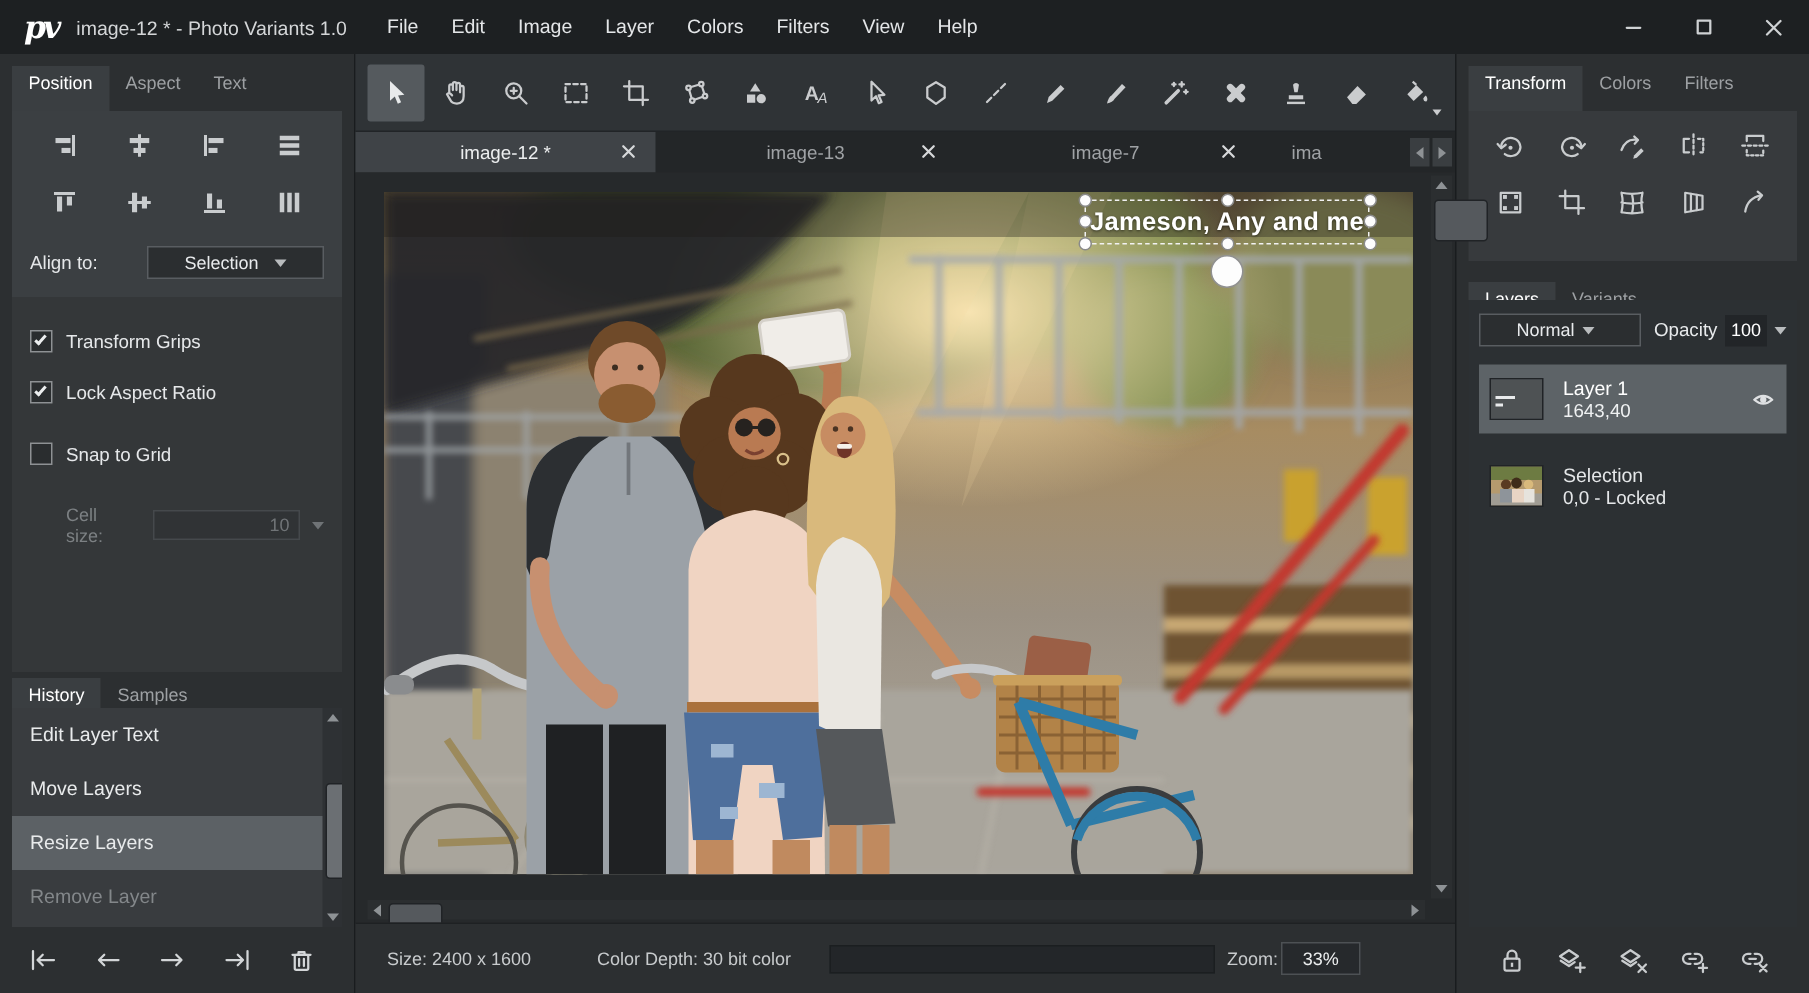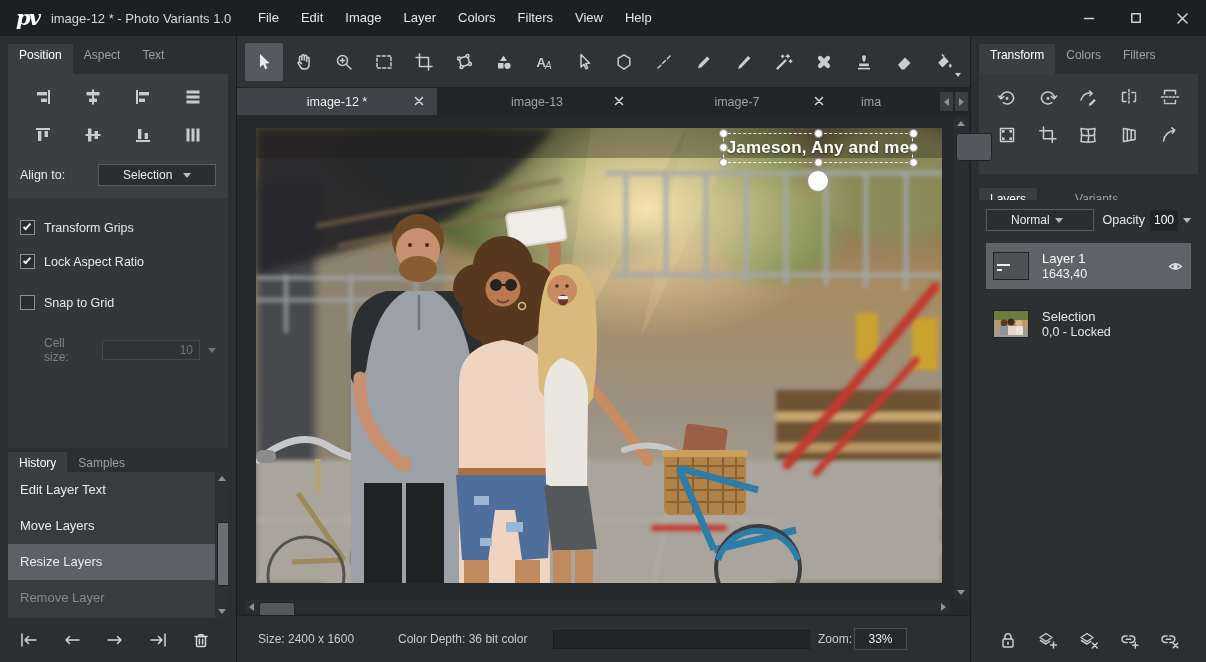--- a/index.html
+++ b/index.html
@@ -105,21 +105,21 @@
   .status-bar{position:relative;height:47px;background:#2c2f31;border-top:1px solid #1e2123;font-size:12px;color:#c8cbcd;}
   .st{position:absolute;top:50%;transform:translateY(-50%);}
   .progress{position:absolute;left:316px;top:14px;width:257px;height:19px;background:#232629;border:1px solid #1b1e20;}
   .zoom-box{position:absolute;left:617px;top:12px;width:53px;height:22px;background:#26292c;border:1px solid #4d5154;
     display:flex;align-items:center;justify-content:center;color:#eceeef;}
 
   
   .transform-pane{margin:0 8px;background:#373a3d;padding:10px 8px;height:100px;}
   .tgrid{display:grid;grid-template-columns:repeat(5,1fr);row-gap:12px;justify-items:center;}
   .tgrid .tg-btn{width:32px;height:26px;display:flex;align-items:center;justify-content:center;color:#c9ccce;border-radius:2px;}
-  .layers-tabs{height:26px;padding:14px 8px 0;margin-bottom:0;gap:27px;}
+  .layers-tabs{height:26px;padding:14px 8px 0;margin-bottom:0;}
   .layers-pane{flex:1;margin:0 8px;background:#2c3033;padding:9px 7px;overflow:hidden;}
   .blend-row{display:flex;align-items:center;}
   .blend-row .select{width:120px;text-align:center;}
   .blend-row .oplbl{margin-left:9px;font-size:12.5px;color:#e8eaec;}
   .op-box{width:28px;height:21px;margin-left:5px;background:#222528;display:flex;align-items:center;
     justify-content:flex-end;padding:0 4px;color:#fff;font-size:12px;}
   .blend-row .caret{margin-left:5px;}
   .layer-item{display:flex;align-items:center;height:46px;margin-top:12px;padding:0 7px;}
   .layer-item.selected{background:#5d6367;}
   .thumb{width:36px;height:28px;margin-right:13px;flex:none;border:1px solid #202326;}
@@ -659,21 +659,21 @@
             </div>
           <div class="thumb"></div>
           <div class="hsb-arrow" style="right:0;">
               <span class="tri-right"></span>
             </div>
         </div>
       </div>
 
       <div class="status-bar">
         <div class="st" style="left:21px;">Size: 2400 x 1600</div>
-        <div class="st" style="left:161px;">Color Depth: 36 bit color</div>
+        <div class="st" style="left:161px;">Color Depth: 30 bit color</div>
         <div class="progress"></div>
         <div class="st" style="left:581px;">Zoom:</div>
         <div class="zoom-box">
           <span>33%</span>
         </div>
       </div>
     </main>
 
     <aside class="panel right">
       <div class="tabstrip">

